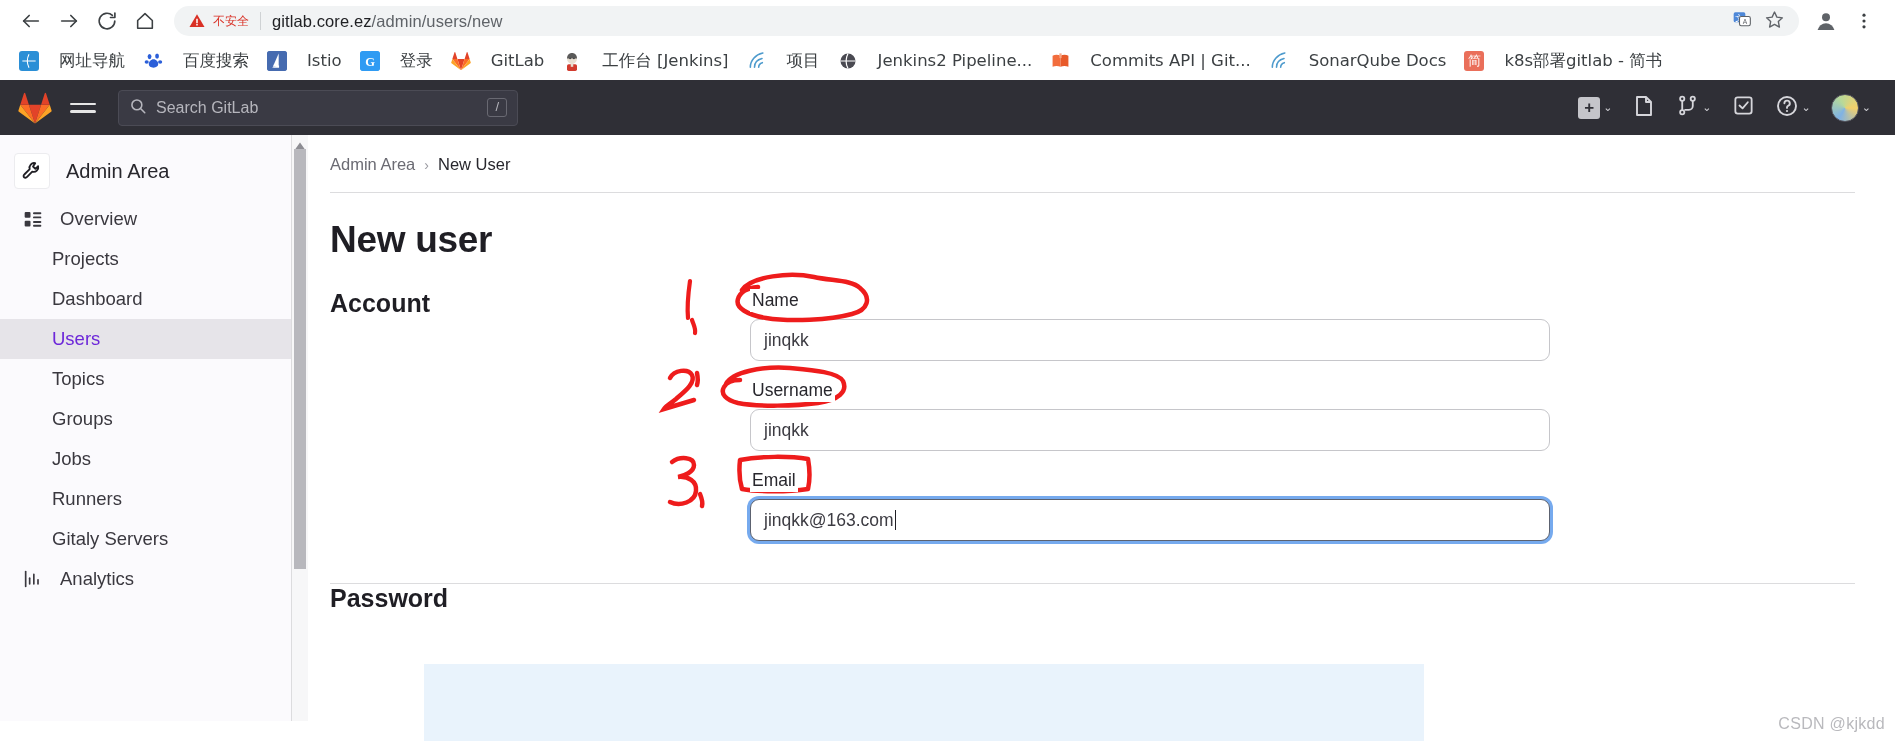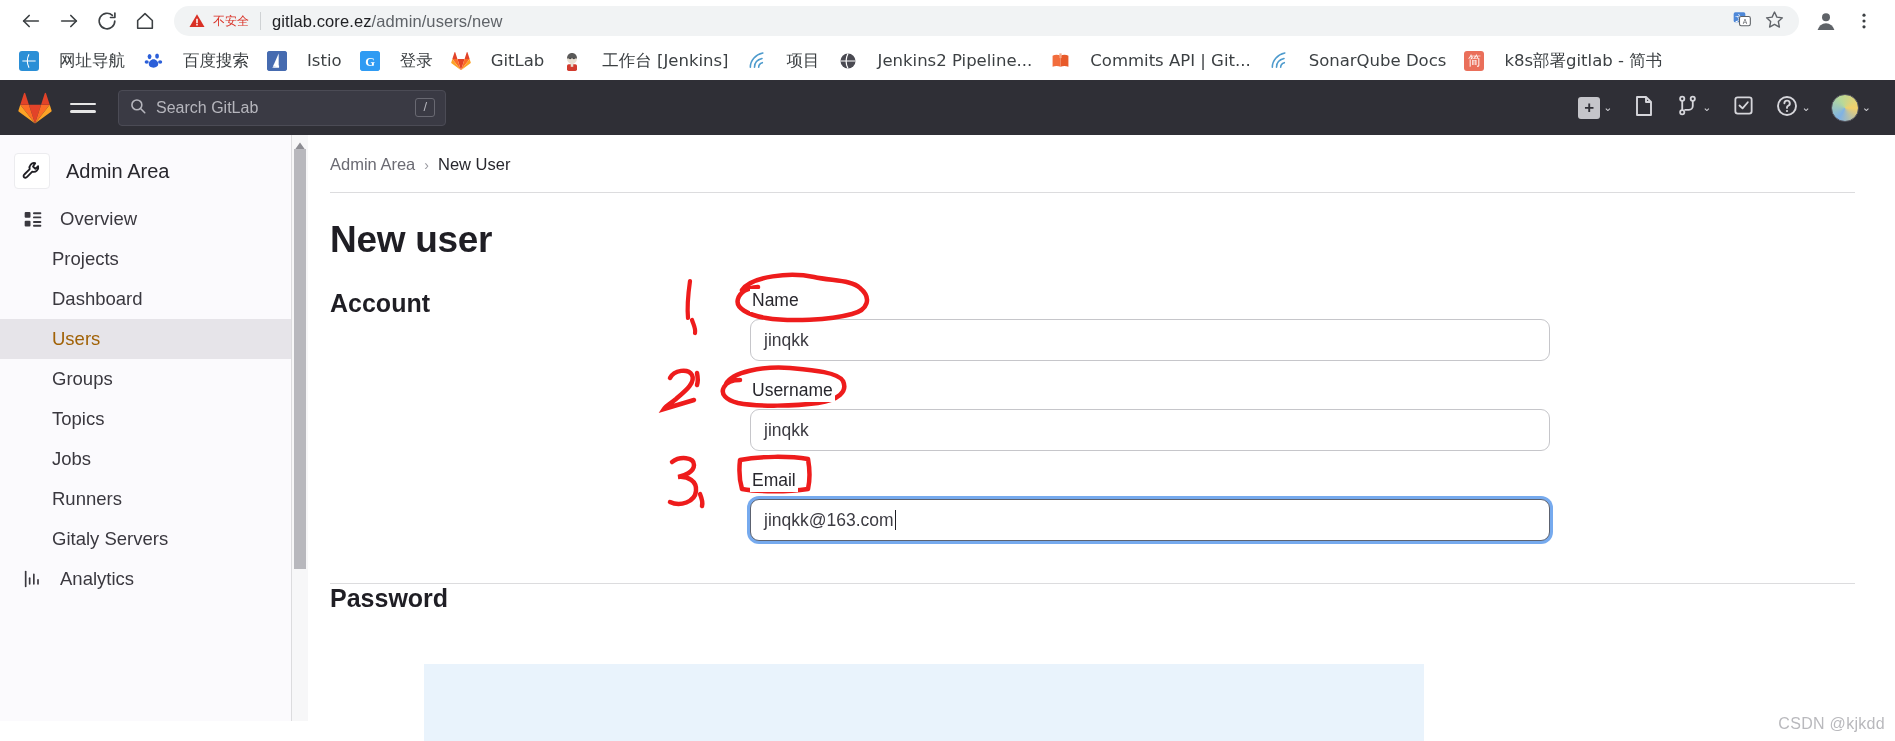--- a/index.html
+++ b/index.html
@@ -59,21 +59,21 @@
 
   
   .gl-navbar {
     height: 55px; background: #2f2f36;
     display: flex; align-items: center; padding: 0 16px; gap: 14px;
   }
   .gl-logo { width: 38px; display: flex; align-items: center; justify-content: center; }
   .hamburger { width: 30px; display: flex; flex-direction: column; gap: 5px; padding: 4px 2px; }
   .hamburger span { display: block; height: 2.5px; background: #e6e6e6; border-radius: 2px; }
   .gl-search {
-    width: 328px; height: 36px; background: #3a3a44;
+    width: 400px; height: 36px; background: #3a3a44;
     border: 1px solid #4b4b55; border-radius: 4px;
     display: flex; align-items: center; padding: 0 10px; gap: 9px;
     margin-left: 6px;
   }
   .gl-search-ph { color: #b6b6bd; font-size: 16px; }
   .slash-key {
     margin-left: auto; border: 1px solid #696972; border-radius: 3px;
     color: #b6b6bd; font-size: 13px; padding: 1px 7px 2px; line-height: 1.1;
   }
   .gl-nav-right { margin-left: auto; display: flex; align-items: center; gap: 4px; }
@@ -113,21 +113,21 @@
   .side-head-label { font-size: 20px; color: #28272d; font-weight: 400; }
 
   .side-item {
     display: flex; align-items: center; gap: 16px;
     padding: 9px 16px 9px 22px; color: #3a383f; font-size: 18.5px;
   }
   .side-item .ico { width: 22px; display: flex; align-items: center; justify-content: center; flex: none; }
   .side-sub {
     padding: 9px 16px 9px 52px; color: #3a383f; font-size: 18.5px;
   }
-  .side-sub.active { background: #e6e4e9; color: #a16207; font-weight: 500; }
+  .side-sub.active { background: #e6e4e9; color: #6d28d9; font-weight: 500; }
 
   
   .main {
     flex: 1; background: #fff; position: relative;
     padding: 0 0 0 38px; overflow: hidden;
   }
   .breadcrumb {
     padding: 20px 0 0 0; font-size: 16.5px; color: #6b6b73;
     display: flex; align-items: center; gap: 9px;
   }
@@ -481,22 +481,22 @@
               <rect x="12" y="14.5" width="10" height="2.2" rx="1.1"></rect>
               <rect x="12" y="19" width="10" height="2.2" rx="1.1"></rect>
             </svg>
         </span>
         <span>Overview</span>
       </div>
 
       <div class="side-sub"><span>Projects</span></div>
       <div class="side-sub"><span>Dashboard</span></div>
       <div class="side-sub active"><span>Users</span></div>
+      <div class="side-sub"><span>Topics</span></div>
       <div class="side-sub"><span>Groups</span></div>
-      <div class="side-sub"><span>Topics</span></div>
       <div class="side-sub"><span>Jobs</span></div>
       <div class="side-sub"><span>Runners</span></div>
       <div class="side-sub"><span>Gitaly Servers</span></div>
 
       <div class="side-item">
         <span class="ico">
           <svg width="20" height="20" viewBox="0 0 24 24" fill="none" stroke="#3a383f" stroke-width="2" stroke-linecap="round">
               <line x1="3.2" y1="3" x2="3.2" y2="21"></line>
               <line x1="8" y1="18" x2="8" y2="11"></line>
               <line x1="13" y1="18" x2="13" y2="6.5"></line>

